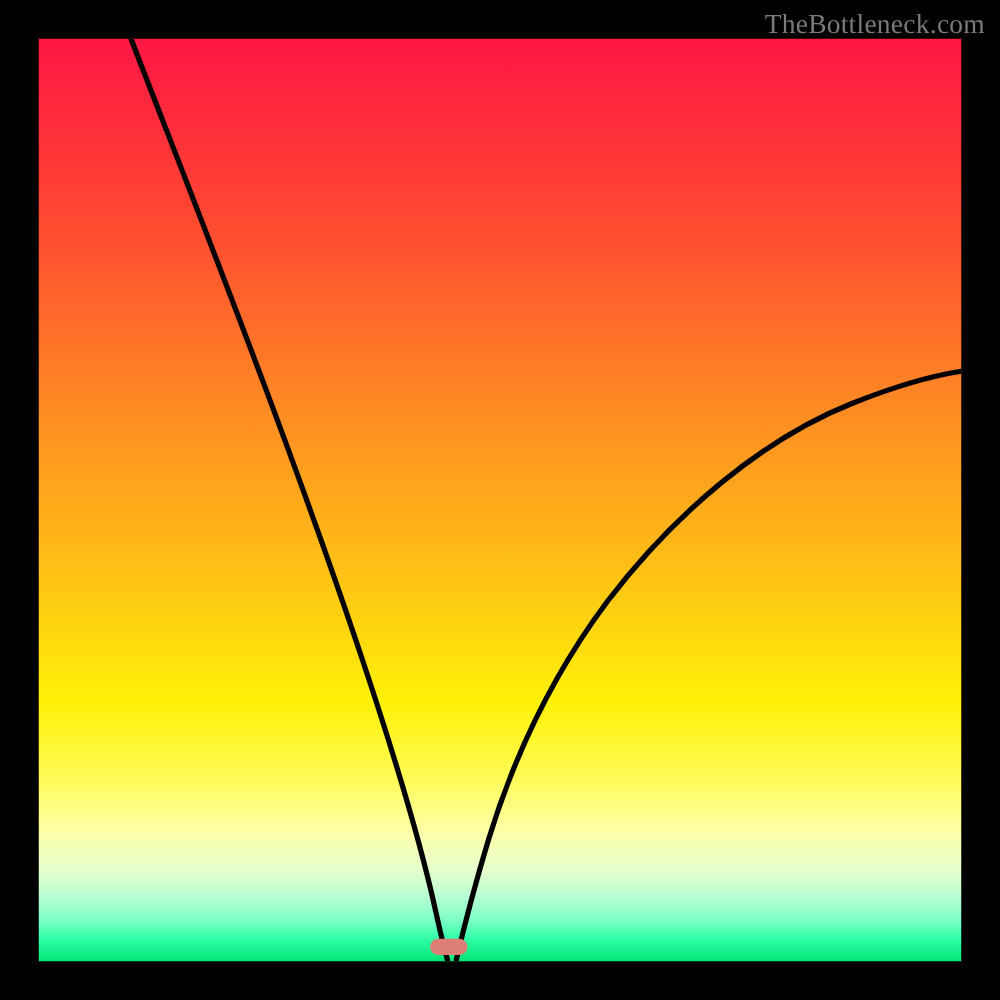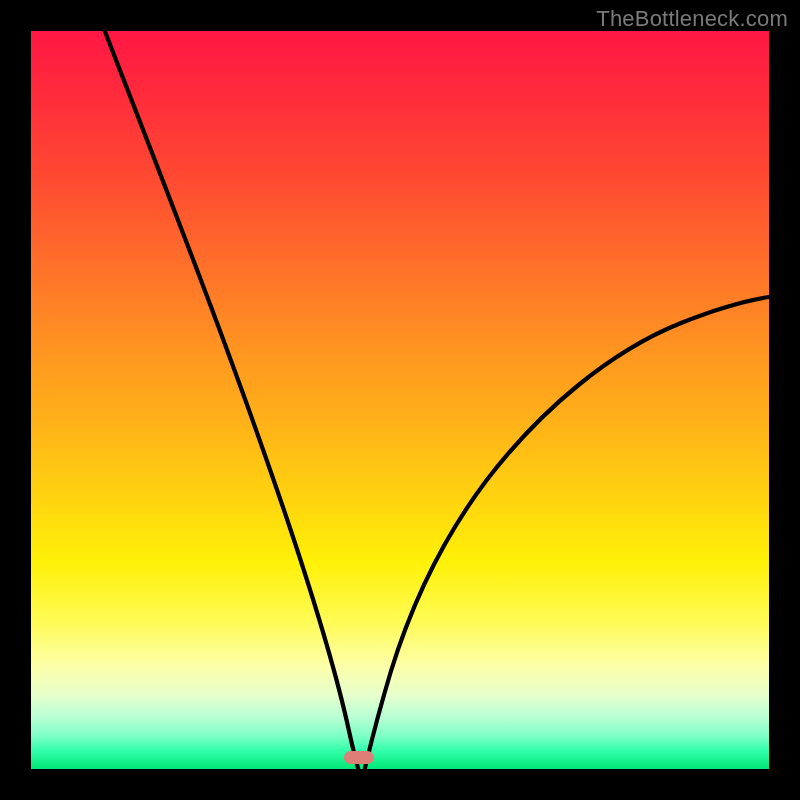--- a/index.html
+++ b/index.html
@@ -44,20 +44,21 @@
     );
   }
   .watermark {
     position: absolute;
     top: 6px;
     right: 12px;
     color: #7a7a7a;
     font-size: 22px;
     letter-spacing: 0.2px;
     user-select: none;
+    font-family: Liberation Serif, serif;
   }
   svg.curve {
     position: absolute;
     left: 0;
     top: 0;
     width: 738px;
     height: 738px;
   }
   .marker {
     position: absolute;

